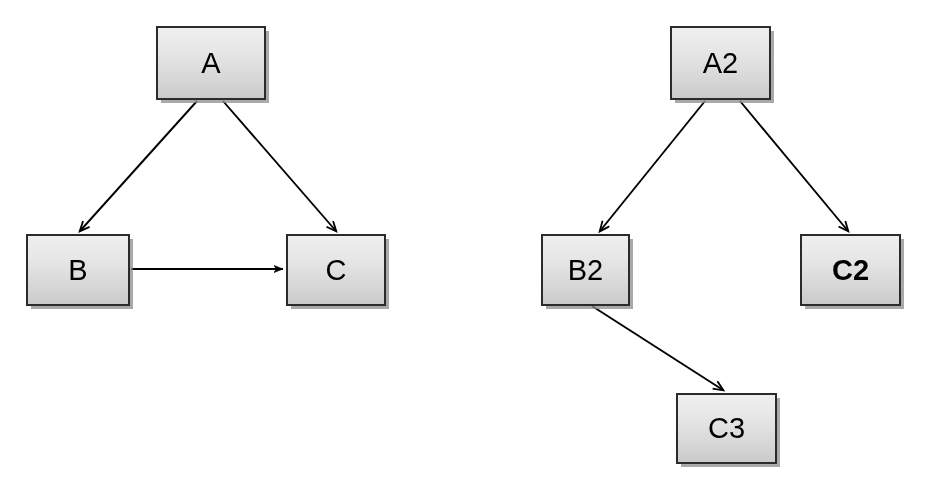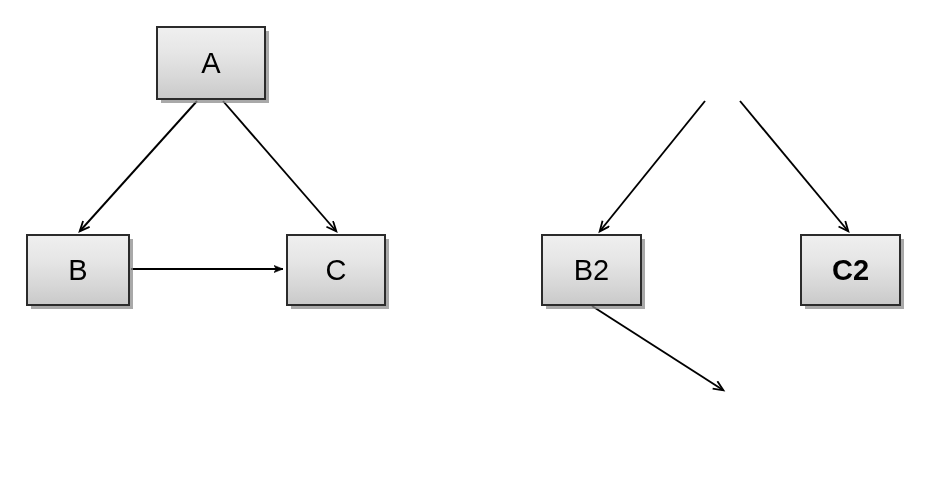--- a/index.html
+++ b/index.html
@@ -73,19 +73,25 @@
 <div id="nodes-layer">
     <div class="node" style="left: 156px; top: 26px; width: 110px; height: 74px;">
       <span class="node-label">A</span>
     </div>
     <div class="node" style="left: 26px; top: 234px; width: 104px; height: 72px;">
       <span class="node-label">B</span>
     </div>
     <div class="node" style="left: 286px; top: 234px; width: 100px; height: 72px;">
       <span class="node-label">C</span>
     </div>
-    <div class="node" style="left: 541px; top: 234px; width: 101px; height: 72px;">
+    <div class="node" style="left: 670px; top: 26px; width: 101px; height: 74px;">
+      <span class="node-label">A2</span>
+    </div>
+    <div class="node" style="left: 541px; top: 234px; width: 89px; height: 72px;">
       <span class="node-label">B2</span>
     </div>
     <div class="node" style="left: 800px; top: 234px; width: 101px; height: 72px; font-weight: bold;">
       <span class="node-label">C2</span>
     </div>
+    <div class="node" style="left: 676px; top: 393px; width: 101px; height: 71px;">
+      <span class="node-label">C3</span>
+    </div>
   </div>
 
 </body></html>

